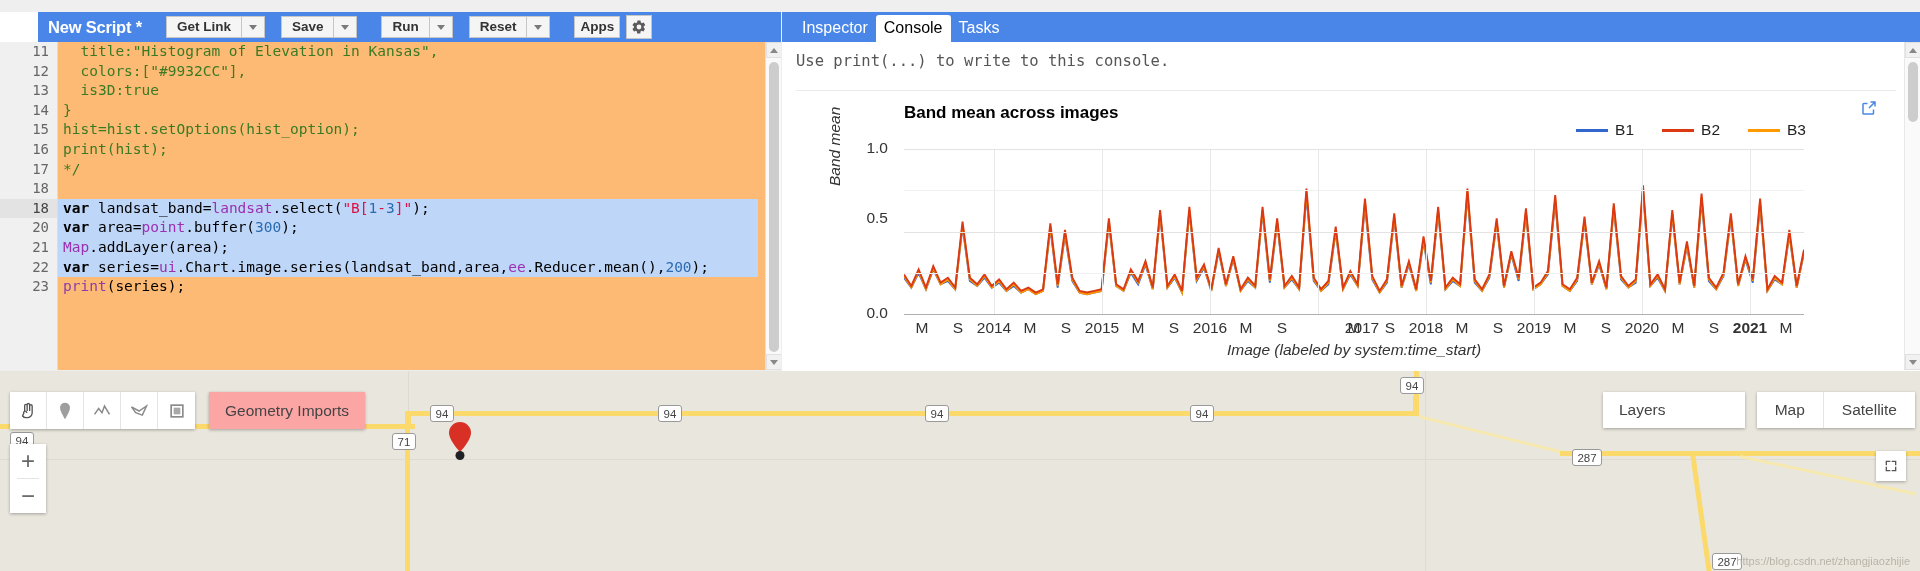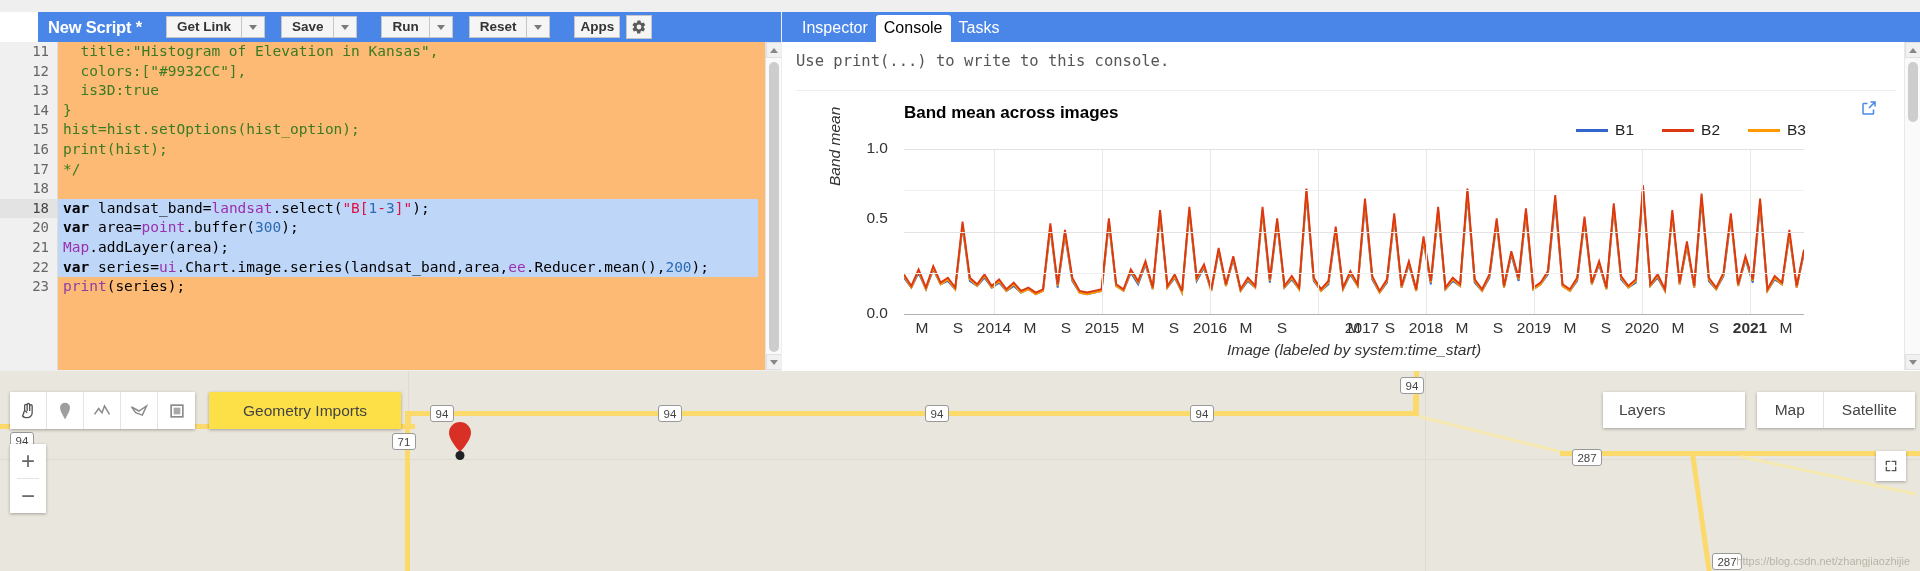--- a/index.html
+++ b/index.html
@@ -183,22 +183,22 @@
   #geom-toolbar {
     position:absolute; left:10px; top:21px; height:37px;
     background:#fff; display:flex; box-shadow:0 1px 3px rgba(0,0,0,.3);
   }
   .gtool {
     width:37px;height:37px;display:flex;align-items:center;justify-content:center;
     border-right:1px solid #e4e4e4; cursor:pointer;
   }
   .gtool:last-child{border-right:none;}
   #geom-imports {
-    position:absolute; left:209px; top:21px; height:37px; background:#fde047;
-    display:flex; align-items:center; padding:0 34px; font-size:15.5px; color:#444;
+    position:absolute; left:209px; top:21px; height:37px; background:#fca5a5;
+    display:flex; align-items:center; padding:0 16px; font-size:15.5px; color:#444;
     box-shadow:0 1px 3px rgba(0,0,0,.3); cursor:pointer;
   }
   #zoomctl {
     position:absolute; left:10px; top:73px; width:36px; background:#fff;
     box-shadow:0 1px 3px rgba(0,0,0,.3);
   }
   .zbtn { height:34px; display:flex; align-items:center; justify-content:center; cursor:pointer;
           font-size:24px; color:#666; line-height:1; }
   .zsep { height:1px; background:#e4e4e4; margin:0 7px; }
 

